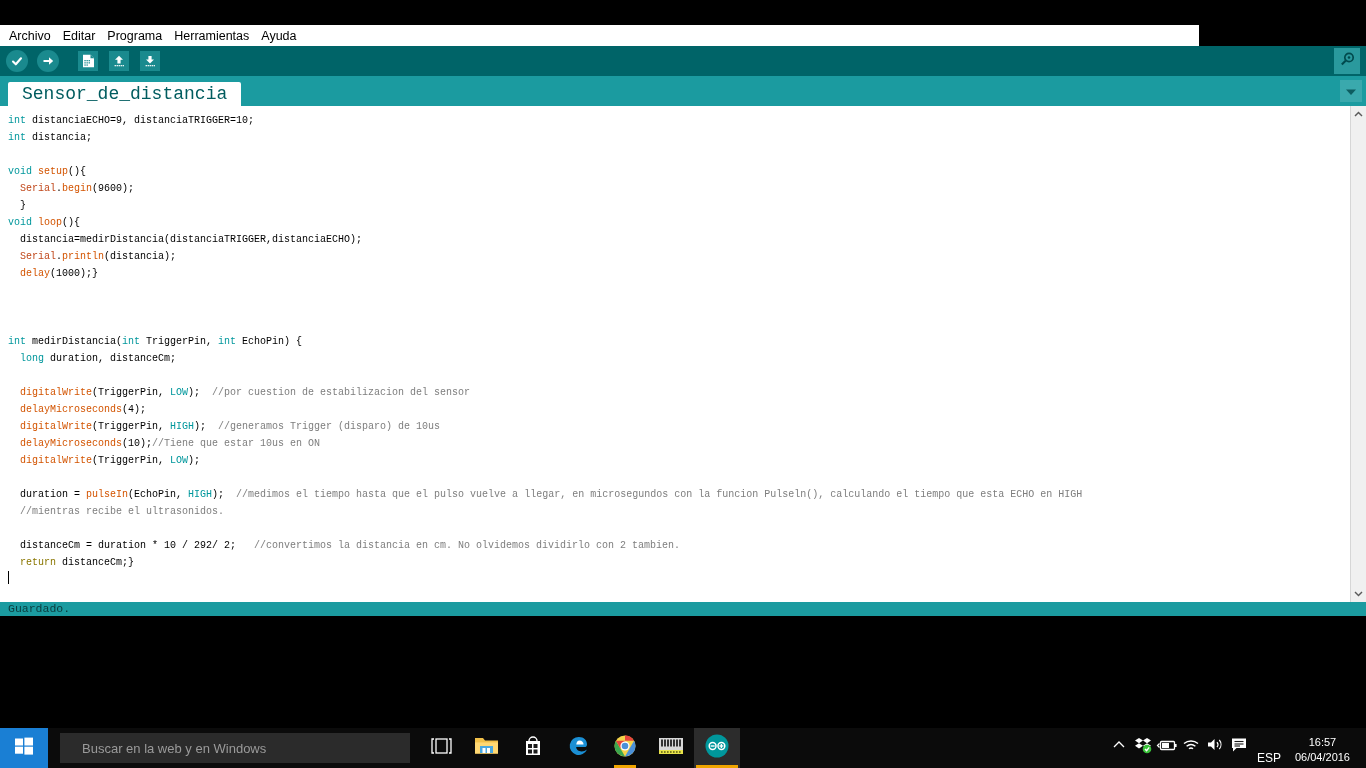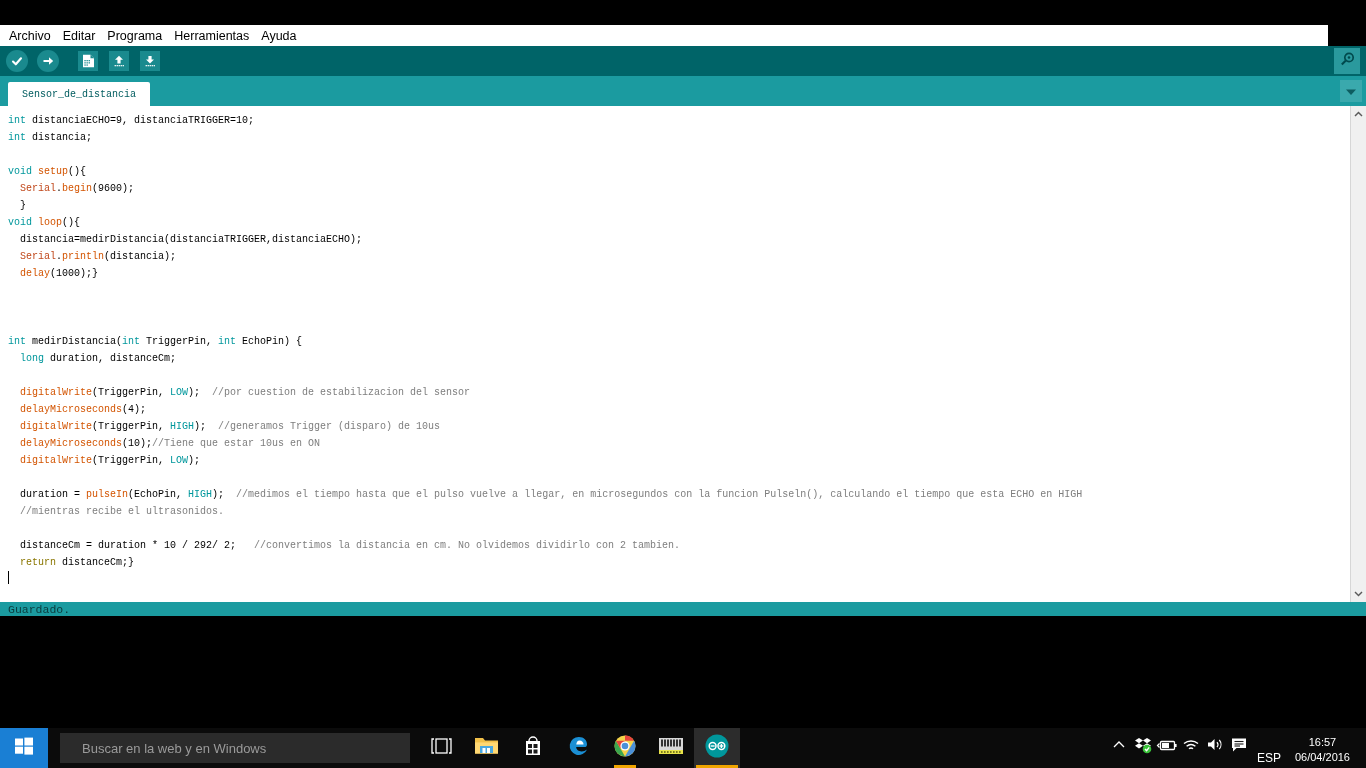--- a/index.html
+++ b/index.html
@@ -41,21 +41,21 @@
     margin-left: auto; display: flex; height: 25px;
   }
   .win-btn {
     width: 45px; height: 25px; display: flex; align-items: center; justify-content: center;
     color: #333;
   }
   .win-btn svg { display: block; }
 
   
   .menubar {
-    position: absolute; left: 0; top: 25px; width: 1328px; height: 21px;
+    position: absolute; left: 0; top: 25px; width: 1199px; height: 21px;
     background: #ffffff;
     display: flex; align-items: center;
     padding-left: 3px;
     box-sizing: border-box;
   }
   .menu-item {
     font-size: 12.5px; color: #000; padding: 2px 6px; white-space: nowrap;
   }
 
   
@@ -93,21 +93,21 @@
     position: absolute; left: 0; top: 76px; width: 1366px; height: 30px;
     background: #1b9ba0;
   }
   .tab-active {
     position: absolute; left: 8px; top: 6px;
     height: 24px; padding: 0 14px;
     background: #ffffff;
     border-radius: 2px 2px 0 0;
     display: flex; align-items: center;
     font-family: "Liberation Mono", monospace;
-    font-size: 10px; color: #005c5f;
+    font-size: 18px; color: #005c5f;
     white-space: nowrap;
   }
   .tab-menu-btn {
     position: absolute; right: 4px; top: 4px;
     width: 22px; height: 22px;
     background: #3aa9ad;
     display: flex; align-items: center; justify-content: center;
   }
 
   
@@ -151,21 +151,21 @@
     display: flex; align-items: center; justify-content: center;
     color: #606060;
   }
   .vscroll-up { top: 0; }
   .vscroll-down { bottom: 0; }
 
   
   .statusbar {
     position: absolute; left: 0; top: 602px; width: 1366px; height: 14px;
     background: #1b9ba0;
-    display: flex; align-items: center;
+    display: flex; 
     padding-left: 8px; box-sizing: border-box;
   }
   .status-text {
     font-family: "Liberation Mono", monospace;
     font-size: 11.5px; color: #0b3b3d;
   }
   .console {
     position: absolute; left: 0; top: 624px; width: 1366px; height: 86px;
     background: #000000;
   }

